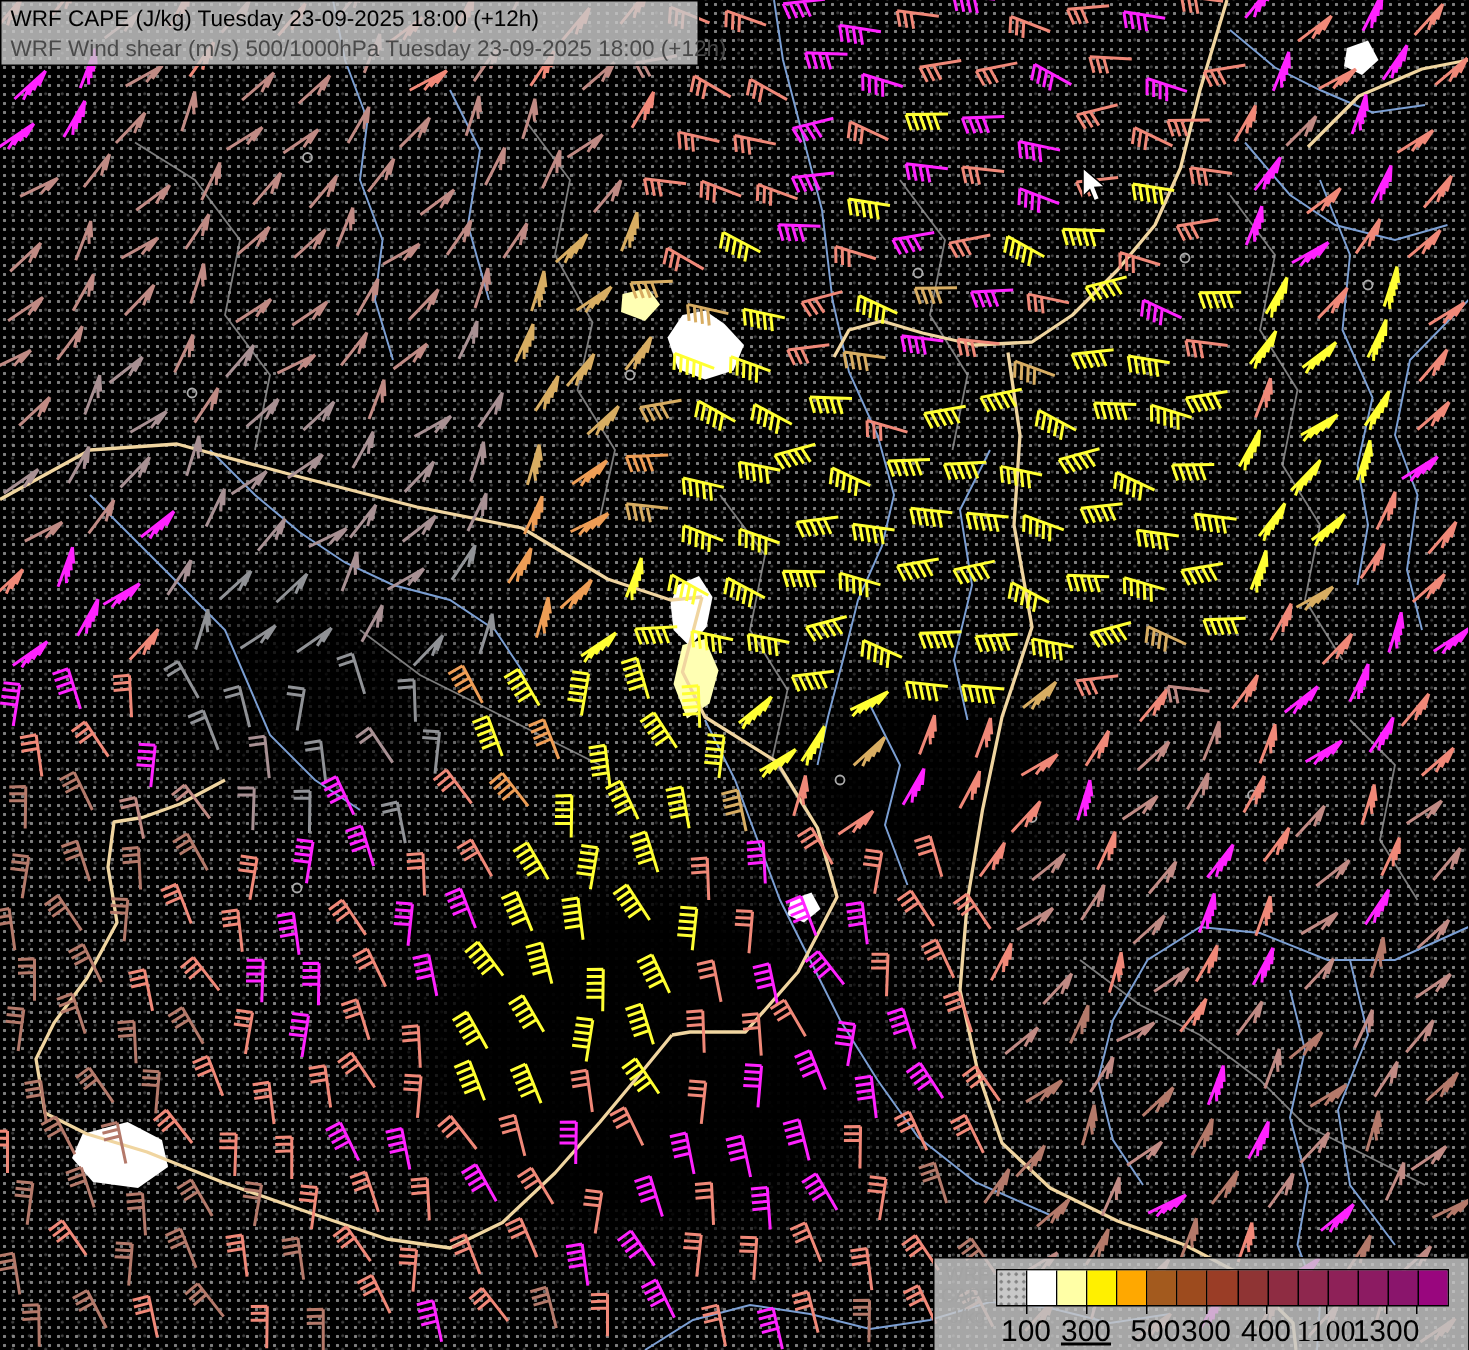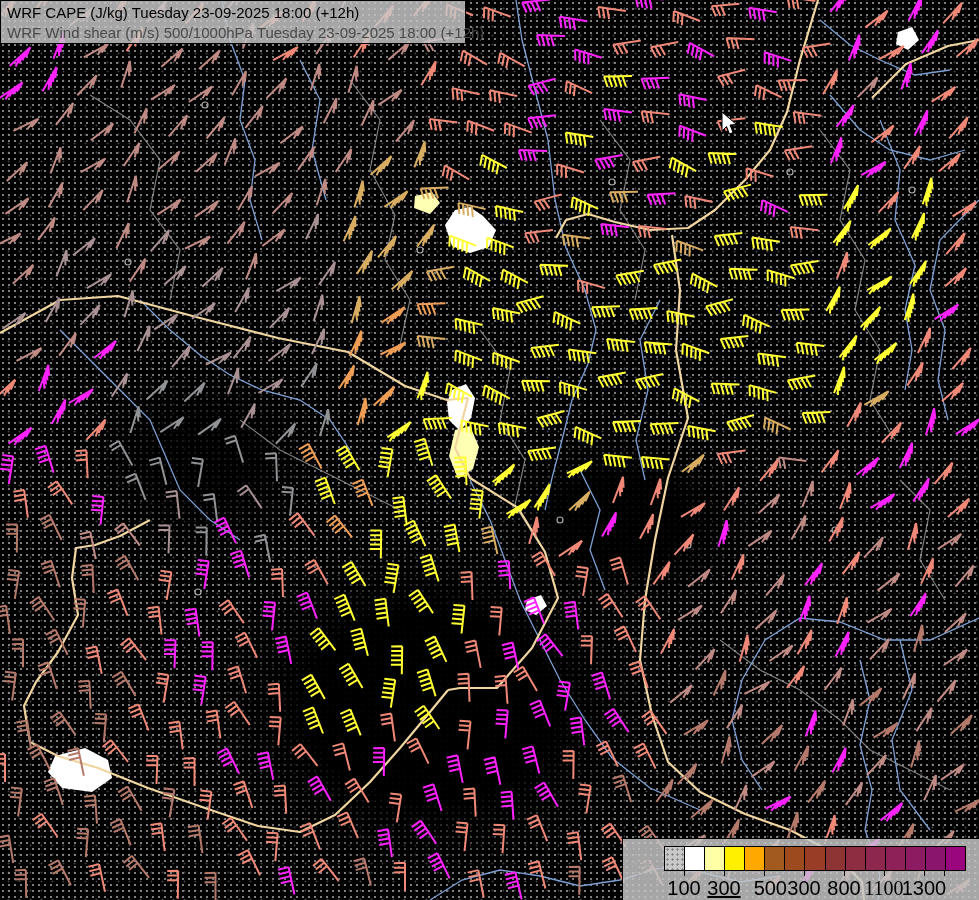--- a/index.html
+++ b/index.html
@@ -2001,21 +2001,21 @@
     <div id="legend-ticks">
         <div class="legend-tick" style="left: 61px;"></div>
         <div class="legend-tick-label" style="left: 61px;">100</div>
         <div class="legend-tick" style="left: 101px;"></div>
         <div class="legend-tick-label" style="left: 101px; text-decoration: underline;">300</div>
         <div class="legend-tick" style="left: 141px;"></div>
         <div class="legend-tick-label" style="left: 141px; text-align: right;">500</div>
         <div class="legend-tick" style="left: 181px;"></div>
         <div class="legend-tick-label" style="left: 181px;">300</div>
         <div class="legend-tick" style="left: 221px;"></div>
-        <div class="legend-tick-label" style="left: 221px;">800</div>
+        <div class="legend-tick-label" style="left: 221px;">400</div>
         <div class="legend-tick" style="left: 261px;"></div>
         <div class="legend-tick-label" style="left: 261px; font-family: Liberation Serif, serif;">1100</div>
         <div class="legend-tick" style="left: 301px;"></div>
         <div class="legend-tick-label" style="left: 301px;">1300</div>
         <div class="legend-tick" style="left: 321px;"></div>
         <div class="legend-tick-label" style="left: 321px; margin-top: 20px;">1500</div>
       </div>
   </div>
 </div>
 

